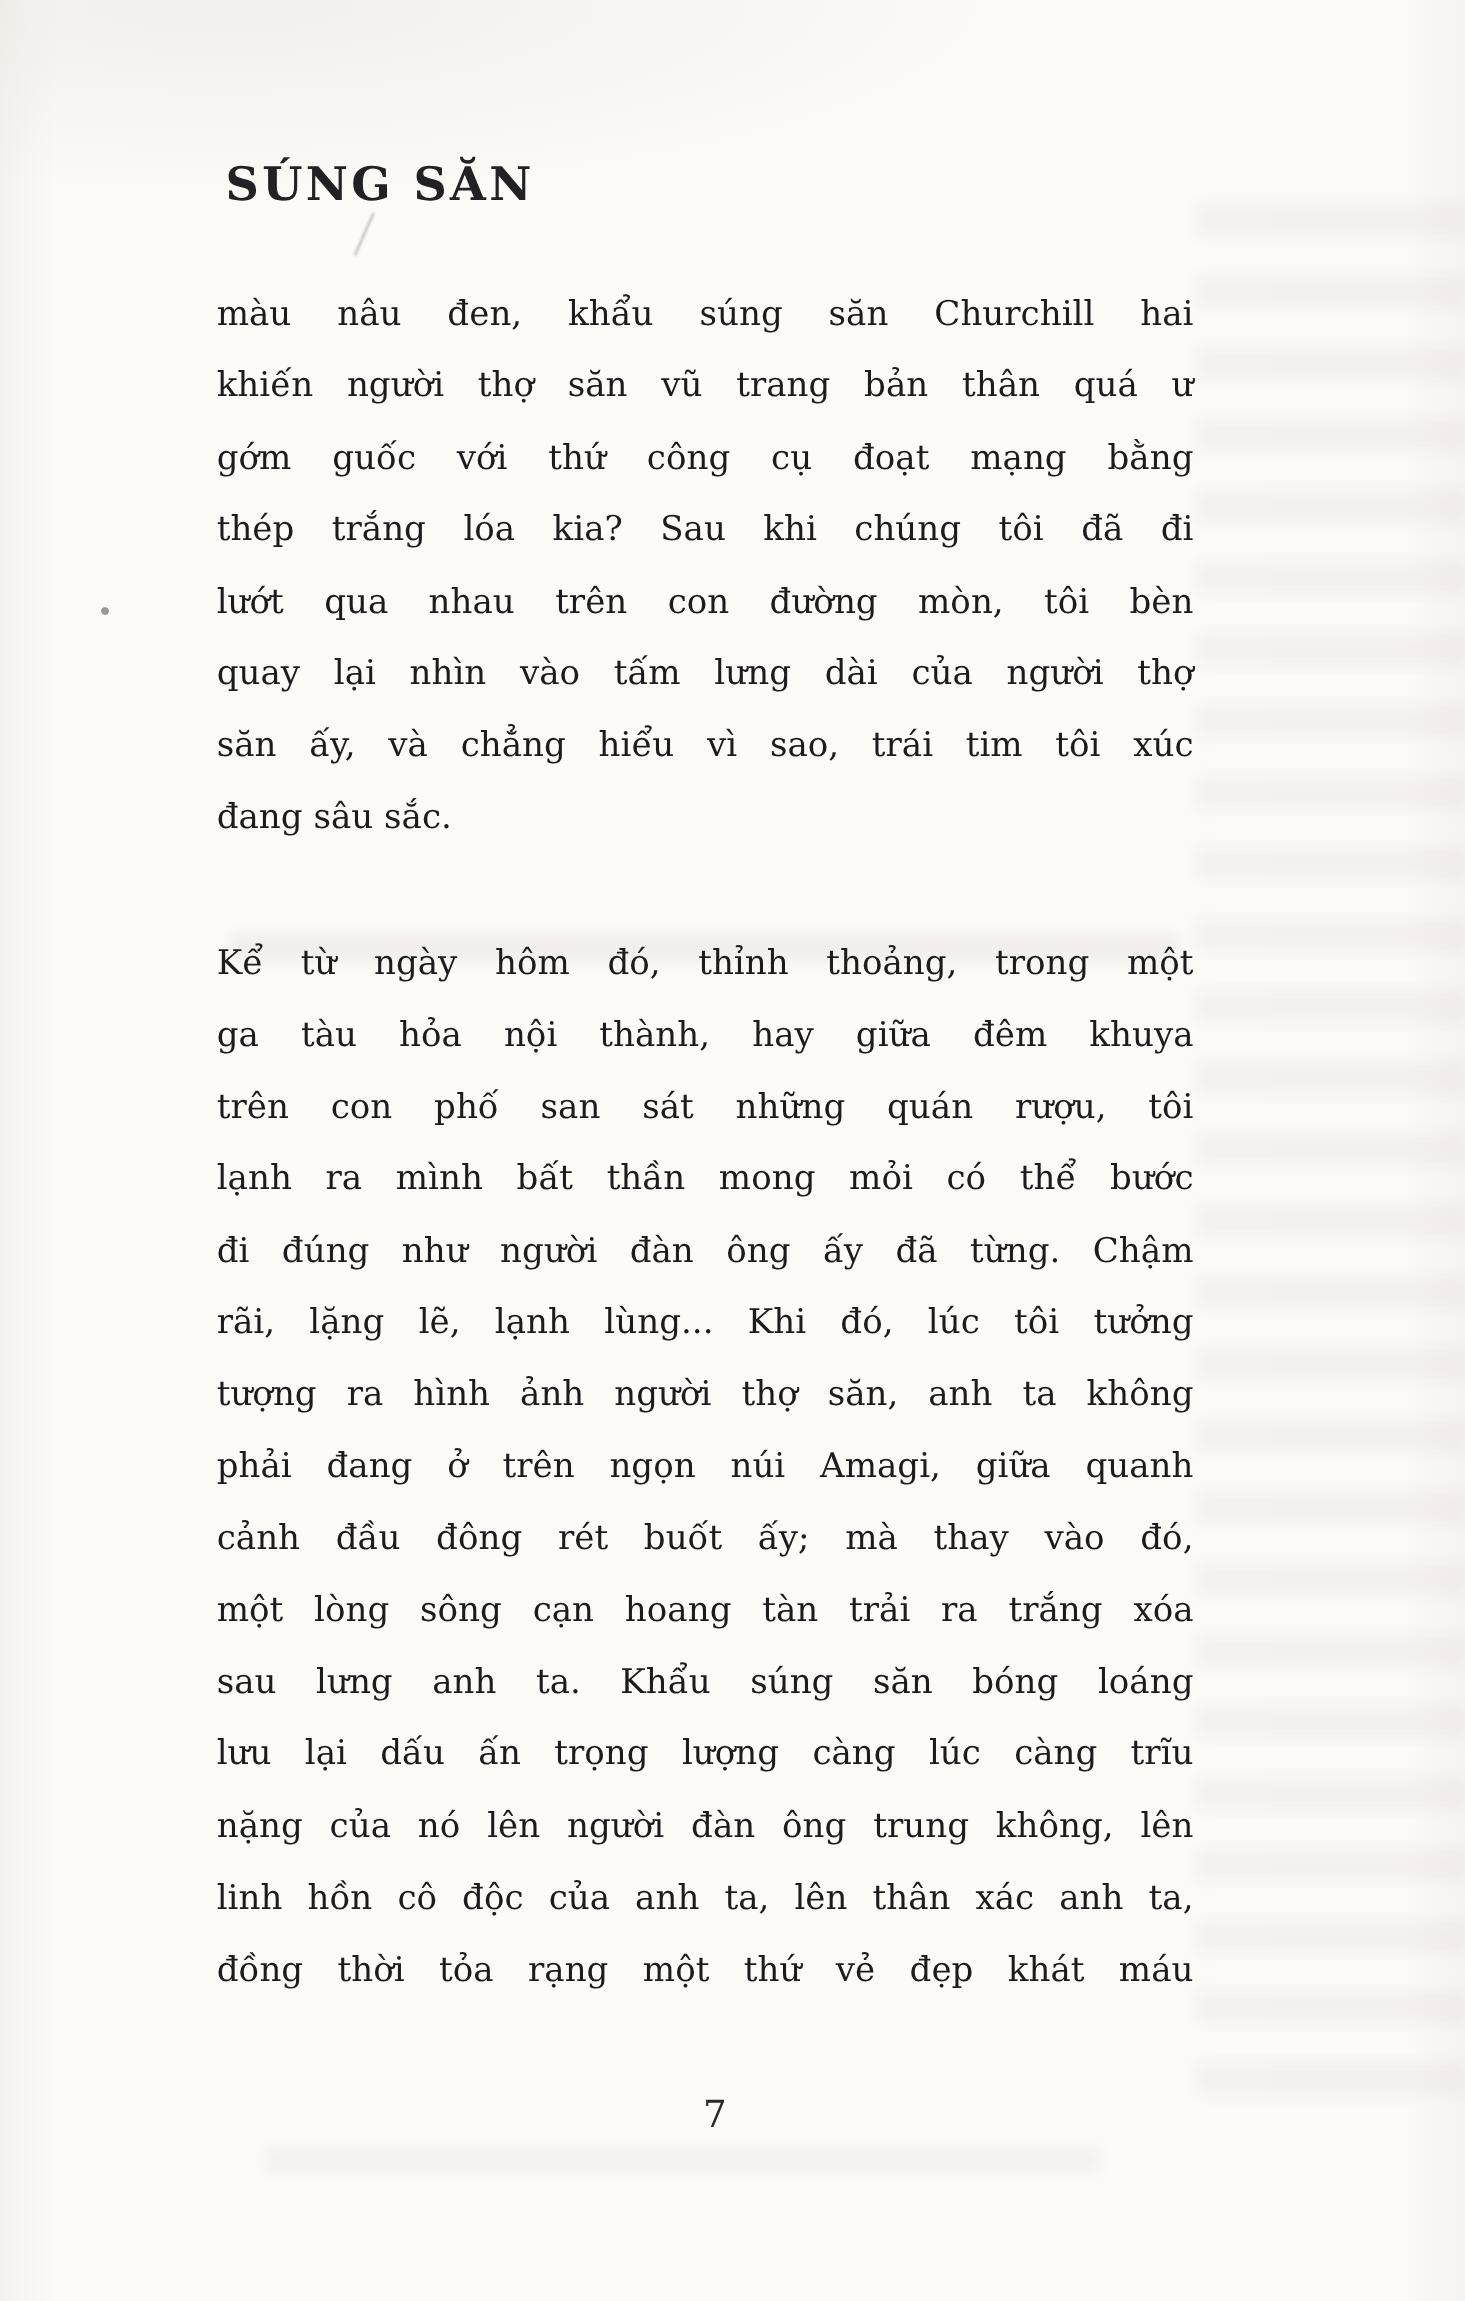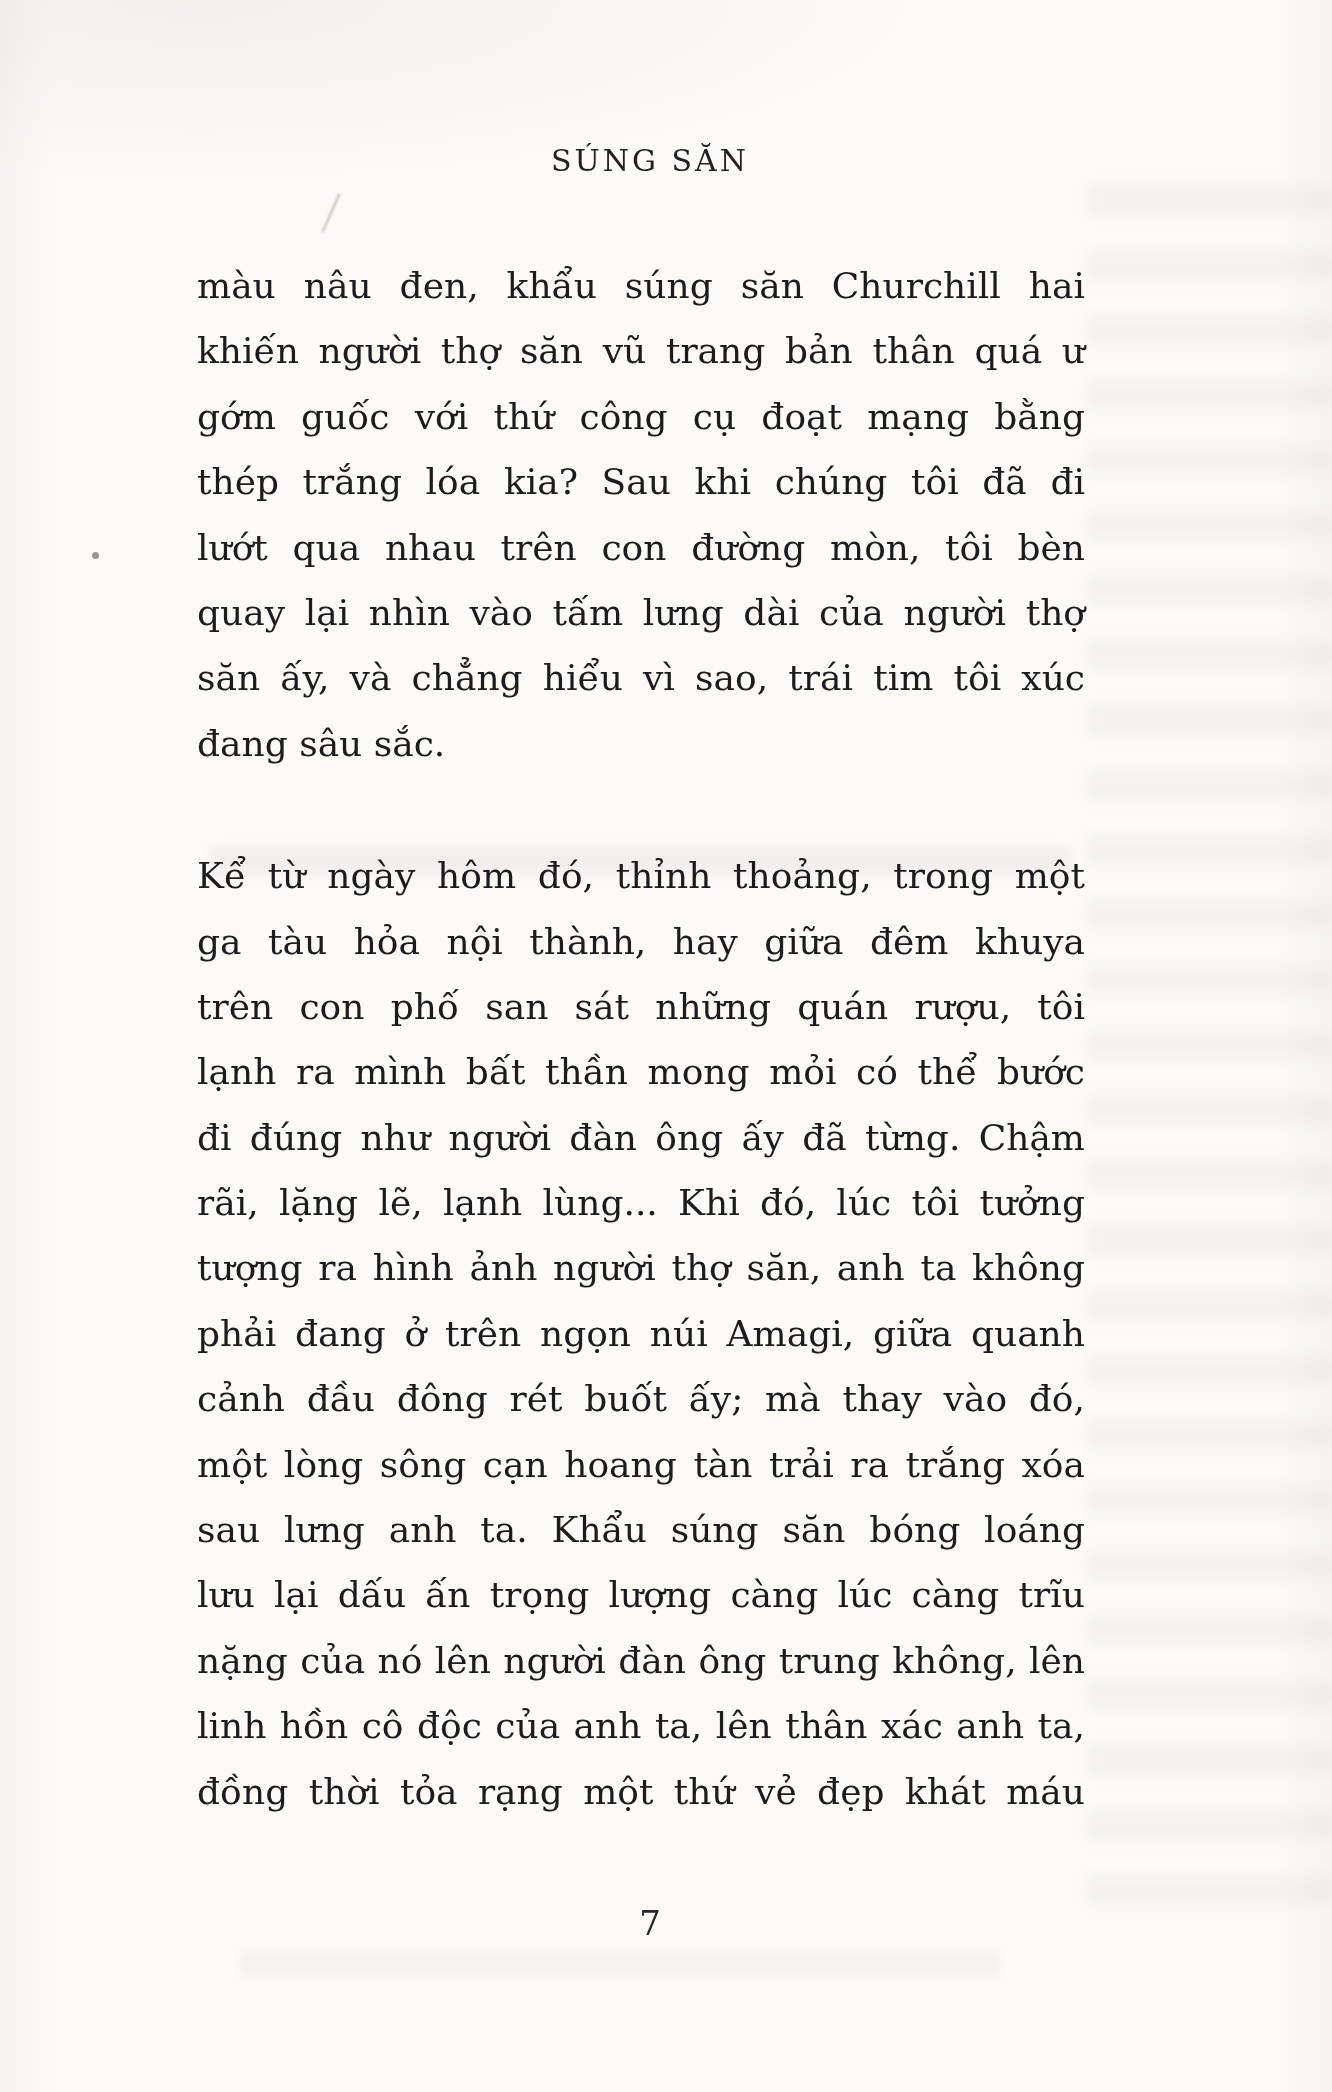--- a/index.html
+++ b/index.html
@@ -64,33 +64,32 @@
     border-radius: 50%;
     background: rgba(70,70,72,0.55);
     filter: blur(0.5px);
   }
 
   .chapter-header {
     position: absolute;
     left: 205px;
     top: 143px;
     width: 890px;
-    text-align: center;
-    font-size: 30px;
+    font-size: 42px;
     letter-spacing: 3px;
-    font-weight: 400;
+    font-weight: 700;
     color: #222124;
   }
 
   .text-block {
     position: absolute;
     left: 197px;
     top: 253px;
     width: 888px;
-    font-size: 36px;
+    font-size: 31px;
     color: #1c1b1d;
   }
   .para { margin: 0; }
   .para-2 { margin-top: 67px; }
   .line {
     height: 65.4px;
     line-height: 65.4px;
     text-align: justify;
     text-align-last: justify;
     white-space: normal;

